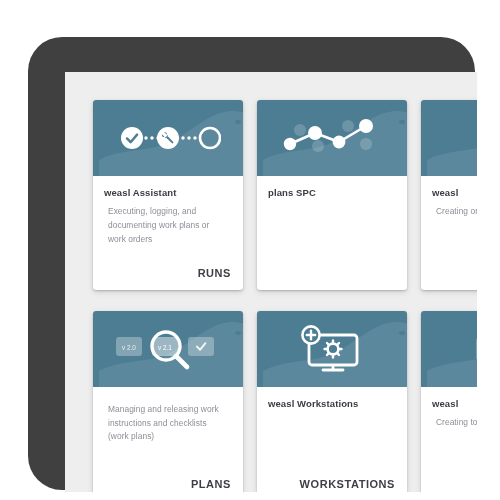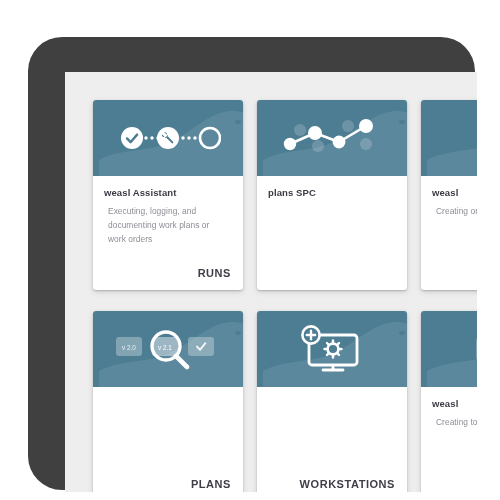--- a/index.html
+++ b/index.html
@@ -163,20 +163,21 @@
               <rect x="42" y="16" width="26" height="19" rx="3" fill="#ffffff" opacity=".45"></rect>
               <text x="19" y="28.5" font-family="Liberation Sans, sans-serif" font-size="6.4" fill="#ffffff" text-anchor="middle" opacity=".85">v 2.0</text>
               <text x="55" y="28.5" font-family="Liberation Sans, sans-serif" font-size="6.4" fill="#ffffff" text-anchor="middle">v 2.1</text>
               <path d="M87 25.6l3 3.2 5.4-6.6" stroke="#ffffff" stroke-width="2" fill="none" stroke-linecap="round" stroke-linejoin="round" opacity=".85"></path>
               <circle cx="56" cy="25" r="14" fill="none" stroke="#ffffff" stroke-width="3.4"></circle>
               <line x1="66" y1="35" x2="77" y2="46" stroke="#ffffff" stroke-width="4.6" stroke-linecap="round"></line>
             </svg>
           </div>
         </div>
         <div class="card-body">
+          <div class="card-desc">Managing and releasing work instructions and checklists (work plans)</div>
         </div>
         <div class="card-actions">
           <button class="card-action">PLANS</button>
         </div>
       </div>
 
       <div class="card">
         <div class="card-media">
           <svg class="mascot" width="150" height="76" viewBox="0 0 150 76">
             <path fill="#ffffff" d="M150 14c-10-8-26-6-40 2-16 9-30 22-50 28C42 49 18 48 0 58v18h150z"></path>
@@ -202,20 +203,21 @@
               </g>
               <circle cx="16" cy="14" r="8.6" fill="#4c7d93" stroke="#ffffff" stroke-width="2.6"></circle>
               <g stroke="#ffffff" stroke-width="2.4" stroke-linecap="round">
                 <line x1="16" y1="9.8" x2="16" y2="18.2"></line>
                   <line x1="11.8" y1="14" x2="20.2" y2="14"></line>
               </g>
             </svg>
           </div>
         </div>
         <div class="card-body">
+          <div class="card-title">weasl Workstations</div>
         </div>
         <div class="card-actions">
           <button class="card-action">WORKSTATIONS</button>
         </div>
       </div>
 
       <div class="card">
         <div class="card-media">
           <svg class="mascot" width="150" height="76" viewBox="0 0 150 76">
             <path fill="#ffffff" d="M150 14c-10-8-26-6-40 2-16 9-30 22-50 28C42 49 18 48 0 58v18h150z"></path>

